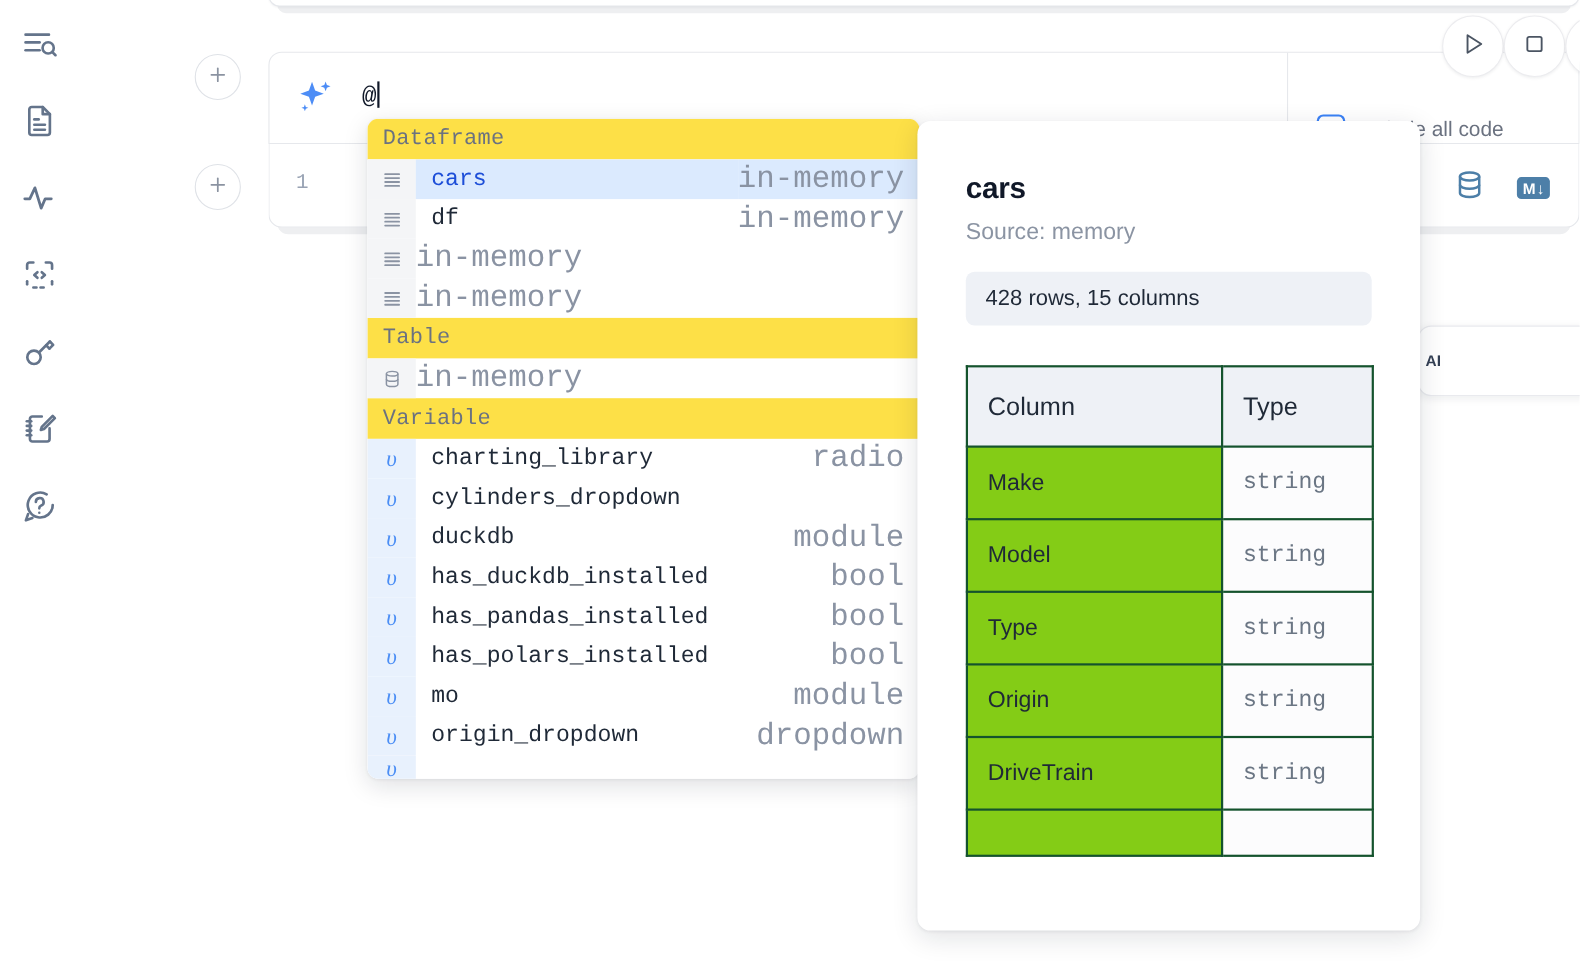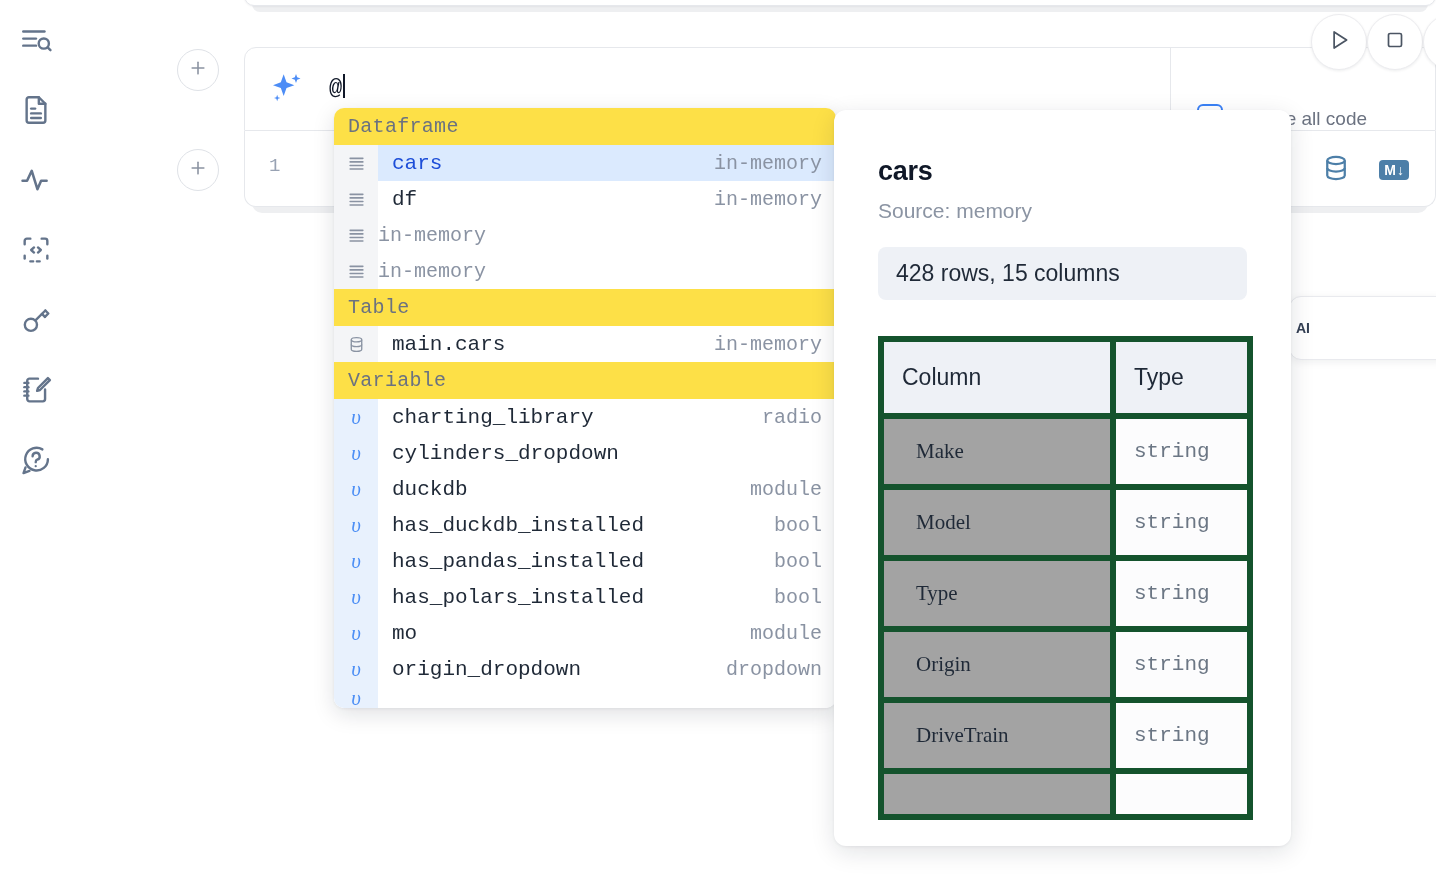--- a/index.html
+++ b/index.html
@@ -265,21 +265,21 @@
     display: flex; align-items: center;
     padding-left: 14px;
     font-size: 21px;
     color: #1f2937;
     white-space: nowrap;
   }
   .ac-type {
     height: 100%;
     display: flex; align-items: center;
     padding-right: 14px;
-    font-size: 20px;
+    font-size: 28px;
     color: #8a93a3;
     white-space: nowrap;
   }
   .ac-row.clipped { height: 22px; overflow: hidden; }
 
   
   .preview {
     position: absolute;
     left: 834px; top: 110px;
     width: 457px; height: 736px;
@@ -299,47 +299,47 @@
   .pv-source {
     margin-top: 12px;
     font-size: 21px;
     color: #8b94a3;
   }
   .pv-stat {
     margin-top: 24px;
     background: #eef1f6;
     border-radius: 8px;
     padding: 13px 18px;
-    font-size: 23px;
+    font-size: 20px;
     color: #1f2937;
   }
   .pv-table {
     margin-top: 36px;
     width: 369px;
     border-collapse: collapse;
     table-layout: fixed;
   }
   .pv-table th, .pv-table td {
-    border: 6px solid #14532d;
+    border: 2px solid #14532d;
     text-align: left;
   }
   .pv-table th {
     background: #eef1f6;
     font-weight: 400;
     font-size: 23px;
     color: #1f2937;
     padding: 22px 18px;
     font-family: "Liberation Sans", sans-serif;
   }
   .pv-table td.col {
-    font-family: Liberation Serif, serif;
+    font-family: Liberation Sans, sans-serif;
     font-size: 21px;
     color: #1f2937;
-    padding: 20px 32px;
-    background: #a3a3a3;
+    padding: 20px 18px;
+    background: #84cc16;
   }
   .pv-table td.typ {
     font-family: Liberation Mono, monospace;
     font-size: 21px;
     color: #6b7684;
     padding: 20px 18px;
     background: #fcfcfd;
   }
   .pv-table col.c1 { width: 232px; }
   .pv-table col.c2 { width: 137px; }
@@ -562,21 +562,20 @@
       </div>
       <div class="ac-group">Table</div>
       <div class="ac-row">
         <div class="ac-gutter">
           <svg width="19" height="19" viewBox="0 0 24 24" fill="none" stroke="currentColor" stroke-width="1.7">
             <ellipse cx="12" cy="6" rx="6.6" ry="2.7"></ellipse>
             <path d="M5.4 6v12c0 1.5 3 2.7 6.6 2.7s6.6-1.2 6.6-2.7V6"></path>
             <path d="M5.4 12c0 1.5 3 2.7 6.6 2.7s6.6-1.2 6.6-2.7"></path>
           </svg>
         </div>
-        <div class="ac-name">main.cars</div>
         <div class="ac-type">in-memory</div>
       </div>
       <div class="ac-group">Variable</div>
       <div class="ac-row">
         <div class="ac-gutter var">υ</div>
         <div class="ac-name">charting_library</div>
         <div class="ac-type">radio</div>
       </div>
       <div class="ac-row">
         <div class="ac-gutter var">υ</div>

